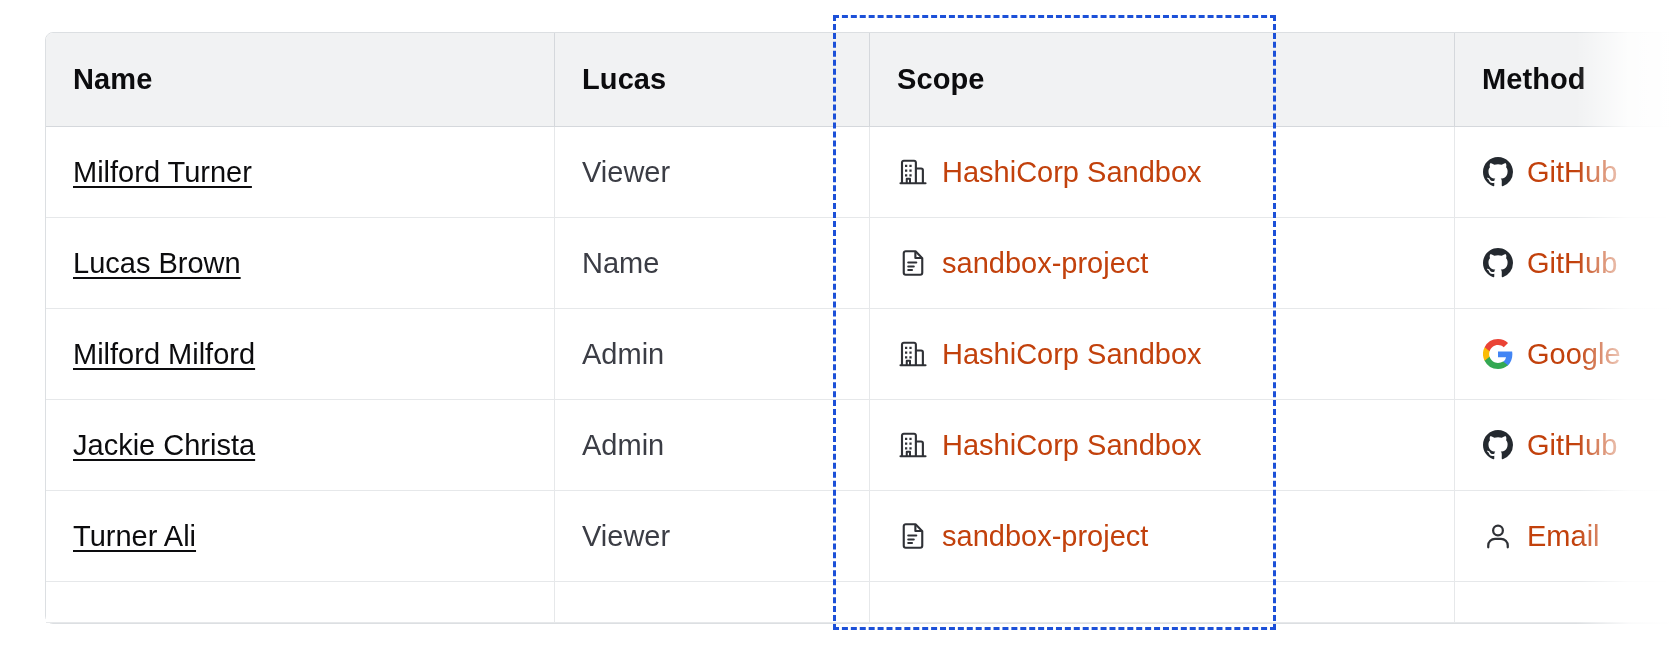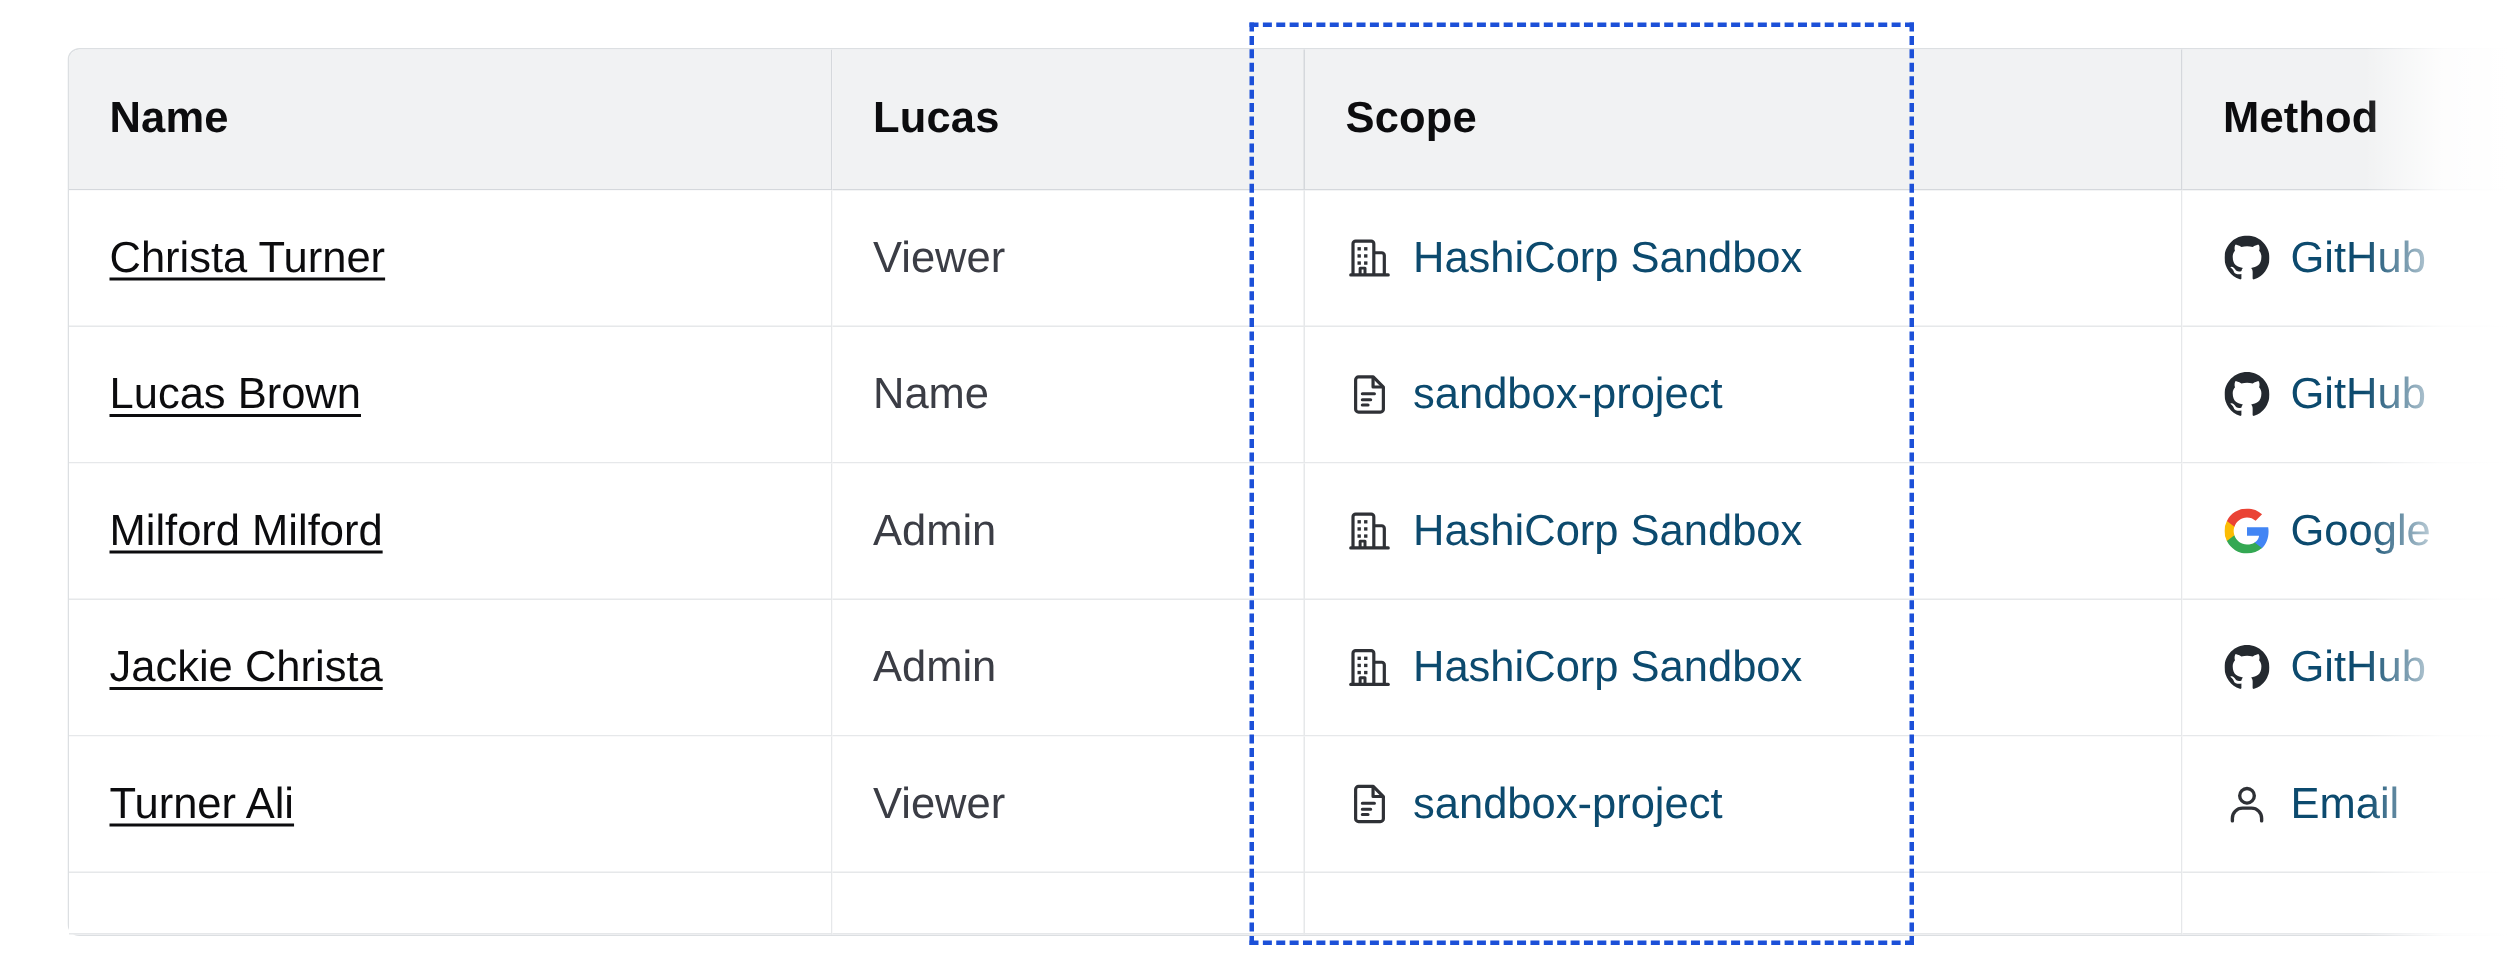--- a/index.html
+++ b/index.html
@@ -94,21 +94,21 @@
   .icon-cell .glyph {
     display: inline-flex;
     width: 32px;
     height: 32px;
     flex: 0 0 32px;
     align-items: center;
     justify-content: center;
   }
   .icon-cell .txt {
     font-size: 29px;
-    color: #0c4a6e;
+    color: #c2410c;
   }
 
   
   #scope-highlight {
     position: absolute;
     left: 833px;
     top: 15px;
     width: 443px;
     height: 615px;
     border: 3px dashed #1c50d8;
@@ -146,21 +146,21 @@
         <tr>
           <th>Name</th>
           <th>Lucas</th>
           <th>Scope</th>
           <th class="last-col">Method</th>
         </tr>
       </thead>
 
       <tbody id="table-body">
           <tr>
-            <td><a class="name-link">Christa Turner</a></td>
+            <td><a class="name-link">Milford Turner</a></td>
             <td>Viewer</td>
             <td>
               <div class="icon-cell">
                 <span class="glyph">
                   <svg width="30" height="30" viewBox="0 0 24 24" fill="none">
                     <path d="M3.2 21V4.4A1.4 1.4 0 0 1 4.6 3h8.3a1.4 1.4 0 0 1 1.4 1.4V21" stroke="#2f3136" stroke-width="1.7" stroke-linejoin="round"></path>
                     <path d="M14.3 9.2h4.2A1.4 1.4 0 0 1 19.9 10.6V21" stroke="#2f3136" stroke-width="1.7" stroke-linejoin="round"></path>
                     <path d="M2 21h20" stroke="#2f3136" stroke-width="1.7" stroke-linecap="round"></path>
                     <rect x="5.6" y="6.2" width="1.8" height="1.8" fill="#2f3136"></rect>
                     <rect x="9.1" y="6.2" width="1.8" height="1.8" fill="#2f3136"></rect>

